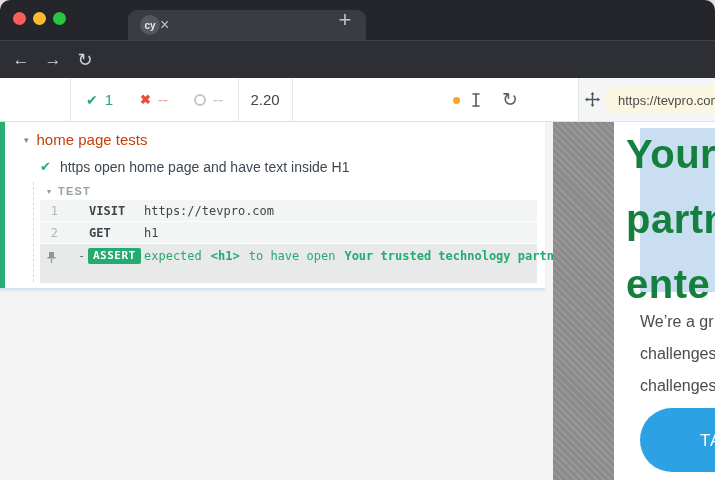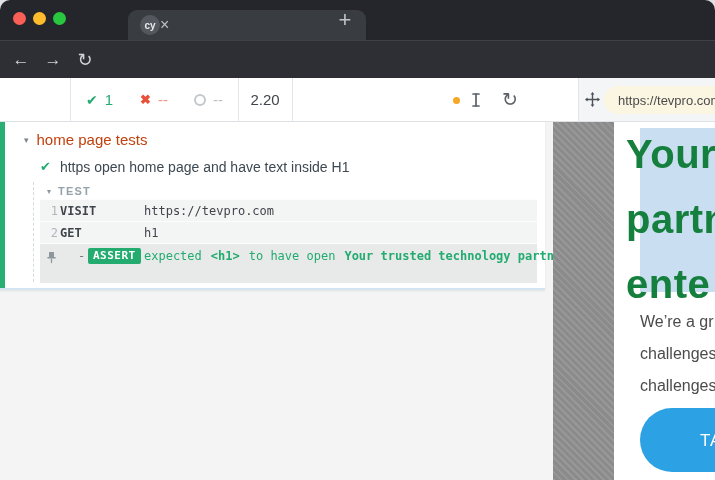--- a/index.html
+++ b/index.html
@@ -69,21 +69,21 @@
   .suite-row { position:absolute; left:24px; top:9px; display:flex; align-items:center; gap:8px; }
   .suite-name { color:#c2410c; font-size:15px; font-weight:500; }
   .test-row { position:absolute; left:40px; top:37px; display:flex; align-items:flex-start; gap:9px; }
   .test-name { color:#3d4852; font-size:14px; }
   .section-row { position:absolute; left:47px; top:63px; display:flex; align-items:center; gap:7px; }
   .section-label { color:#96a2aa; font-size:11px; letter-spacing:1.2px; font-weight:bold; }
   .dashline { position:absolute; left:33px; top:60px; height:100px; border-left:1px dashed #d6dadd; }
   .cmds { position:absolute; left:40px; top:77px; width:497px; }
   .cmd-row { position:relative; height:22px; background:#f3f4f4; border-top:1px solid #fdfdfd; font-family:"DejaVu Sans Mono", monospace; font-size:12px; }
   .cmd-num { position:absolute; left:0px; top:4px; width:18px; text-align:right; color:#b1b6bb; }
-  .cmd-method { position:absolute; left:20px; top:4px; color:#40454c; font-weight:bold; }
+  .cmd-method { position:absolute; left:49px; top:4px; color:#40454c; font-weight:bold; }
   .cmd-msg { position:absolute; left:104px; top:4px; color:#40454c; }
   .assert-row { position:relative; height:40px; background:#e8eaea; border-top:1px solid #fdfdfd; font-family:"DejaVu Sans Mono", monospace; font-size:12px; }
   .pin { position:absolute; left:6px; top:7px; }
   .assert-dash { position:absolute; left:38px; top:5px; color:#6f767d; }
   .assert-badge {
     position:absolute; left:48px; top:4px; background:#23ab70; color:#fff;
     font-size:11px; font-weight:bold; padding:1px 5px 2px; border-radius:2px; letter-spacing:.5px;
     font-family:"DejaVu Sans Mono", monospace;
   }
   .assert-msg { position:absolute; left:104px; top:4px; color:#23ab70; line-height:16px; white-space:nowrap; }

